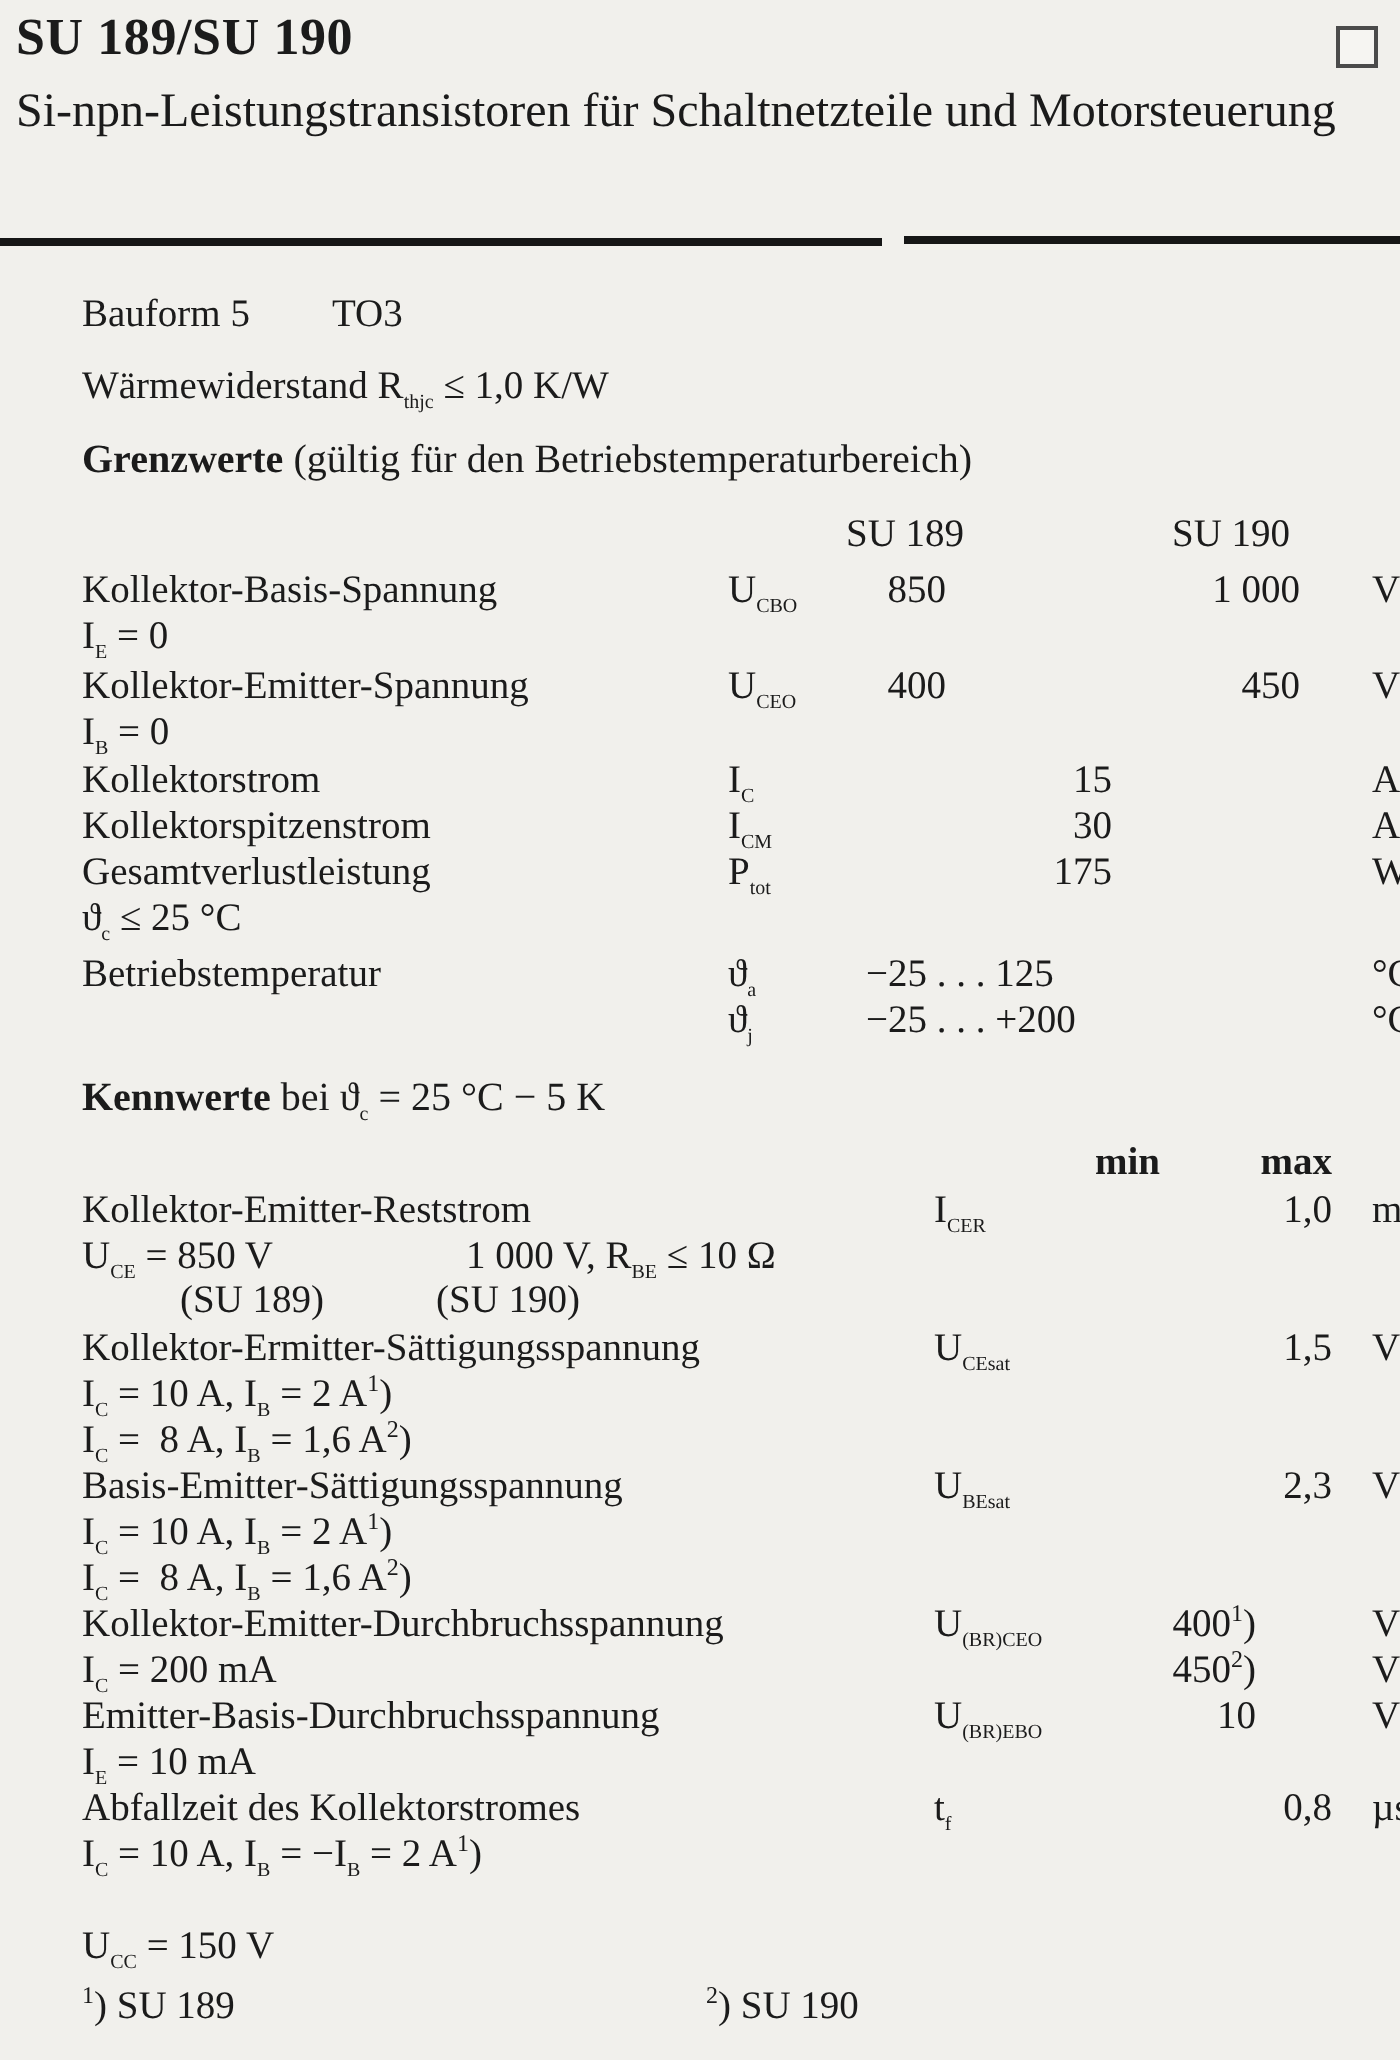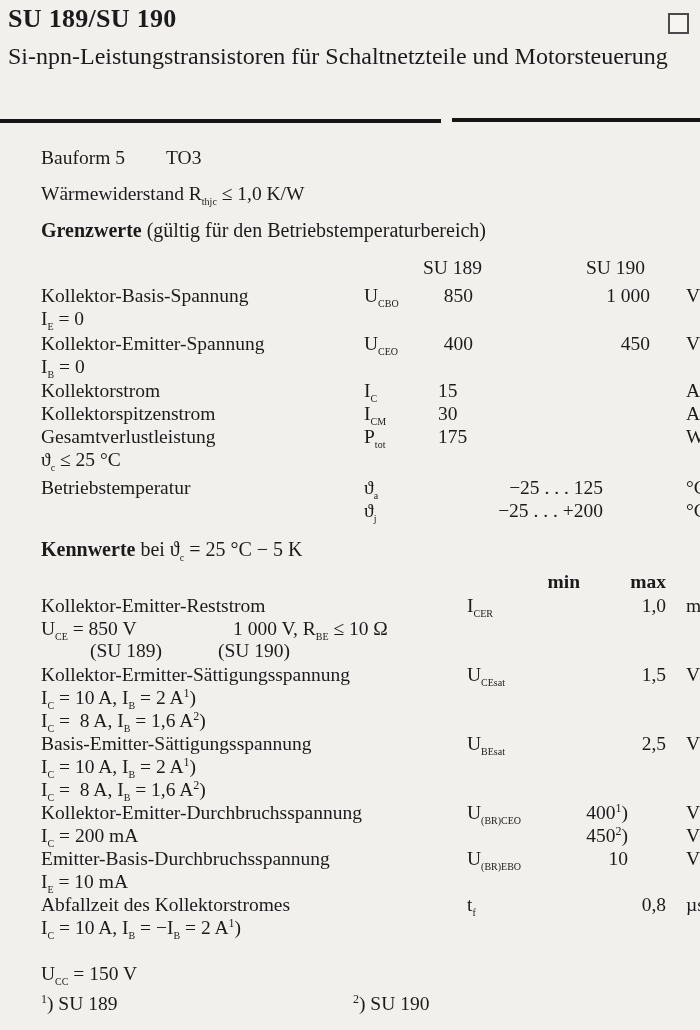--- a/index.html
+++ b/index.html
@@ -19,22 +19,22 @@
   .line { position:absolute; left:0; width:700px; height:23px; line-height:23px; white-space:nowrap;margin-left:33px; }
   .heading { font-size:20px;padding-left:14px; }
   .b { font-weight:bold; }
 
   .lbl   { position:absolute; left:8px; }
   .lbl2  { position:absolute; left:133px; }
   .sym   { position:absolute; left:331px; }
   .symk  { position:absolute; left:434px; }
   .v189  { position:absolute; left:340px; width:100px; text-align:right; }
   .v190  { position:absolute; left:497px; width:120px; text-align:right; }
-  .vmid  { position:absolute; left:405px; width:100px; text-align:left; }
-  .vrange{ position:absolute; left:400px; width:170px; text-align:right; }
+  .vmid  { position:absolute; left:423px; width:100px; text-align:right; }
+  .vrange{ position:absolute; left:400px; width:170px; text-align:left; }
   .unit  { position:absolute; left:653px; }
   .vmin  { position:absolute; left:495px; width:100px; text-align:right; }
   .vmax  { position:absolute; left:533px; width:100px; text-align:right; }
   .h189  { position:absolute; left:390px; }
   .h190  { position:absolute; left:553px; }
   .hmin  { position:absolute; left:447px; width:100px; text-align:right; font-weight:bold; }
   .hmax  { position:absolute; left:533px; width:100px; text-align:right; font-weight:bold; }
   .cond2 { position:absolute; left:200px; }
   .cp1   { position:absolute; left:57px; }
   .cp2   { position:absolute; left:185px; }
@@ -162,21 +162,21 @@
   <div class="line" style="top:686px">
     <span class="lbl">I<sub>C</sub> = 10 A, I<sub>B</sub> = 2 A<sup>1</sup>)</span>
   </div>
   <div class="line" style="top:709px">
     <span class="lbl">I<sub>C</sub> =&nbsp;&nbsp;8 A, I<sub>B</sub> = 1,6 A<sup>2</sup>)</span>
   </div>
 
   <div class="line" style="top:732px">
     <span class="lbl">Basis-Emitter-Sättigungsspannung</span>
     <span class="symk">U<sub>BEsat</sub></span>
-    <span class="vmax">2,5</span>
+    <span class="vmax">2,3</span>
     <span class="unit">V</span>
   </div>
   <div class="line" style="top:755px">
     <span class="lbl">I<sub>C</sub> = 10 A, I<sub>B</sub> = 2 A<sup>1</sup>)</span>
   </div>
   <div class="line" style="top:778px">
     <span class="lbl">I<sub>C</sub> =&nbsp;&nbsp;8 A, I<sub>B</sub> = 1,6 A<sup>2</sup>)</span>
   </div>
 
   <div class="line" style="top:801px">

